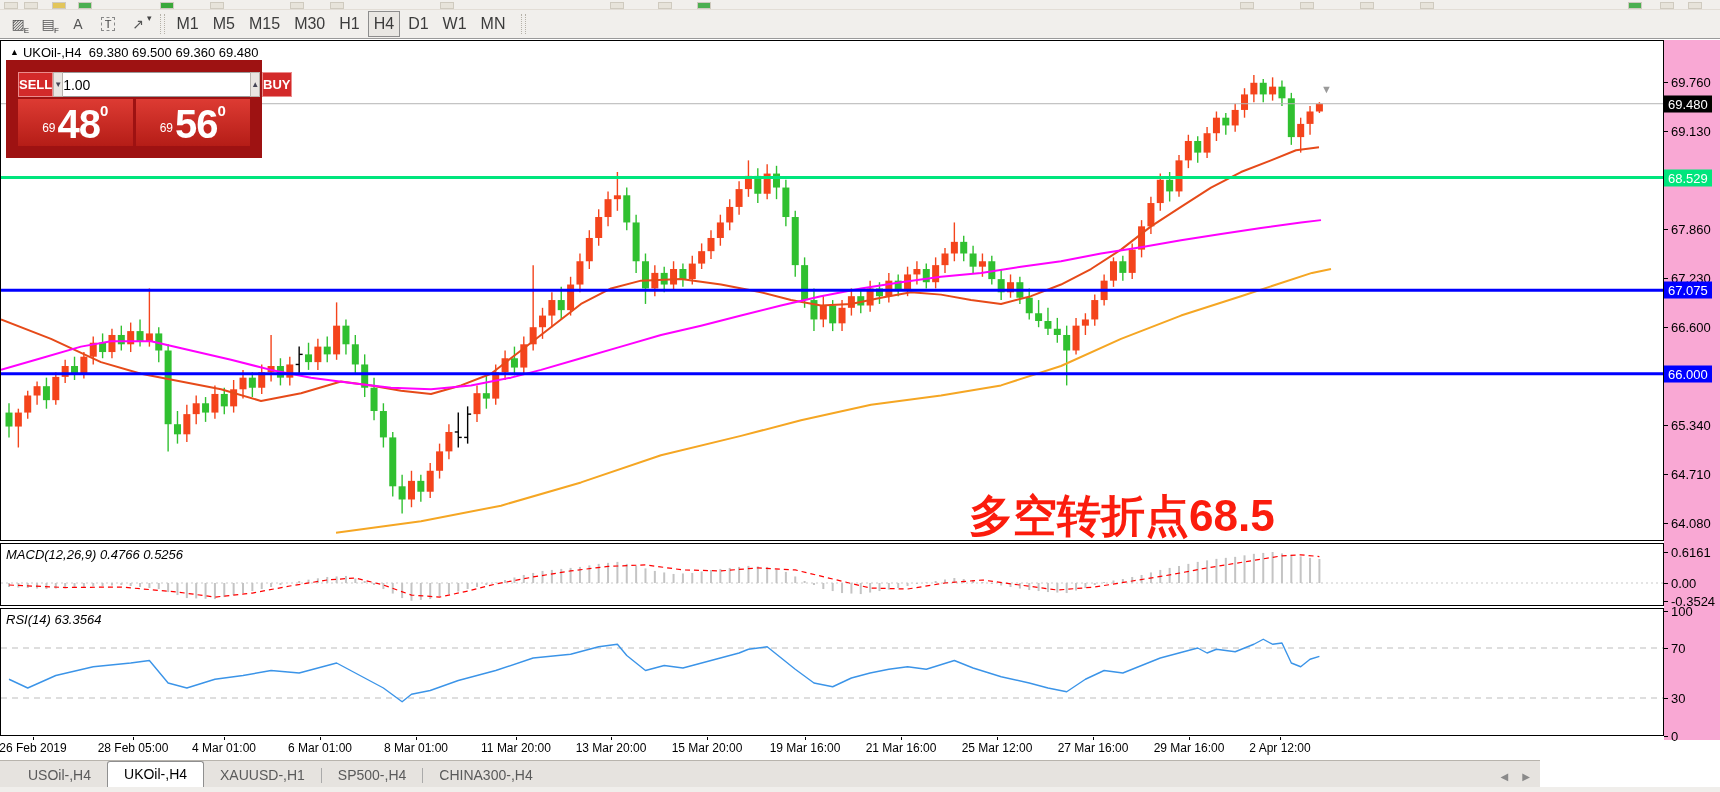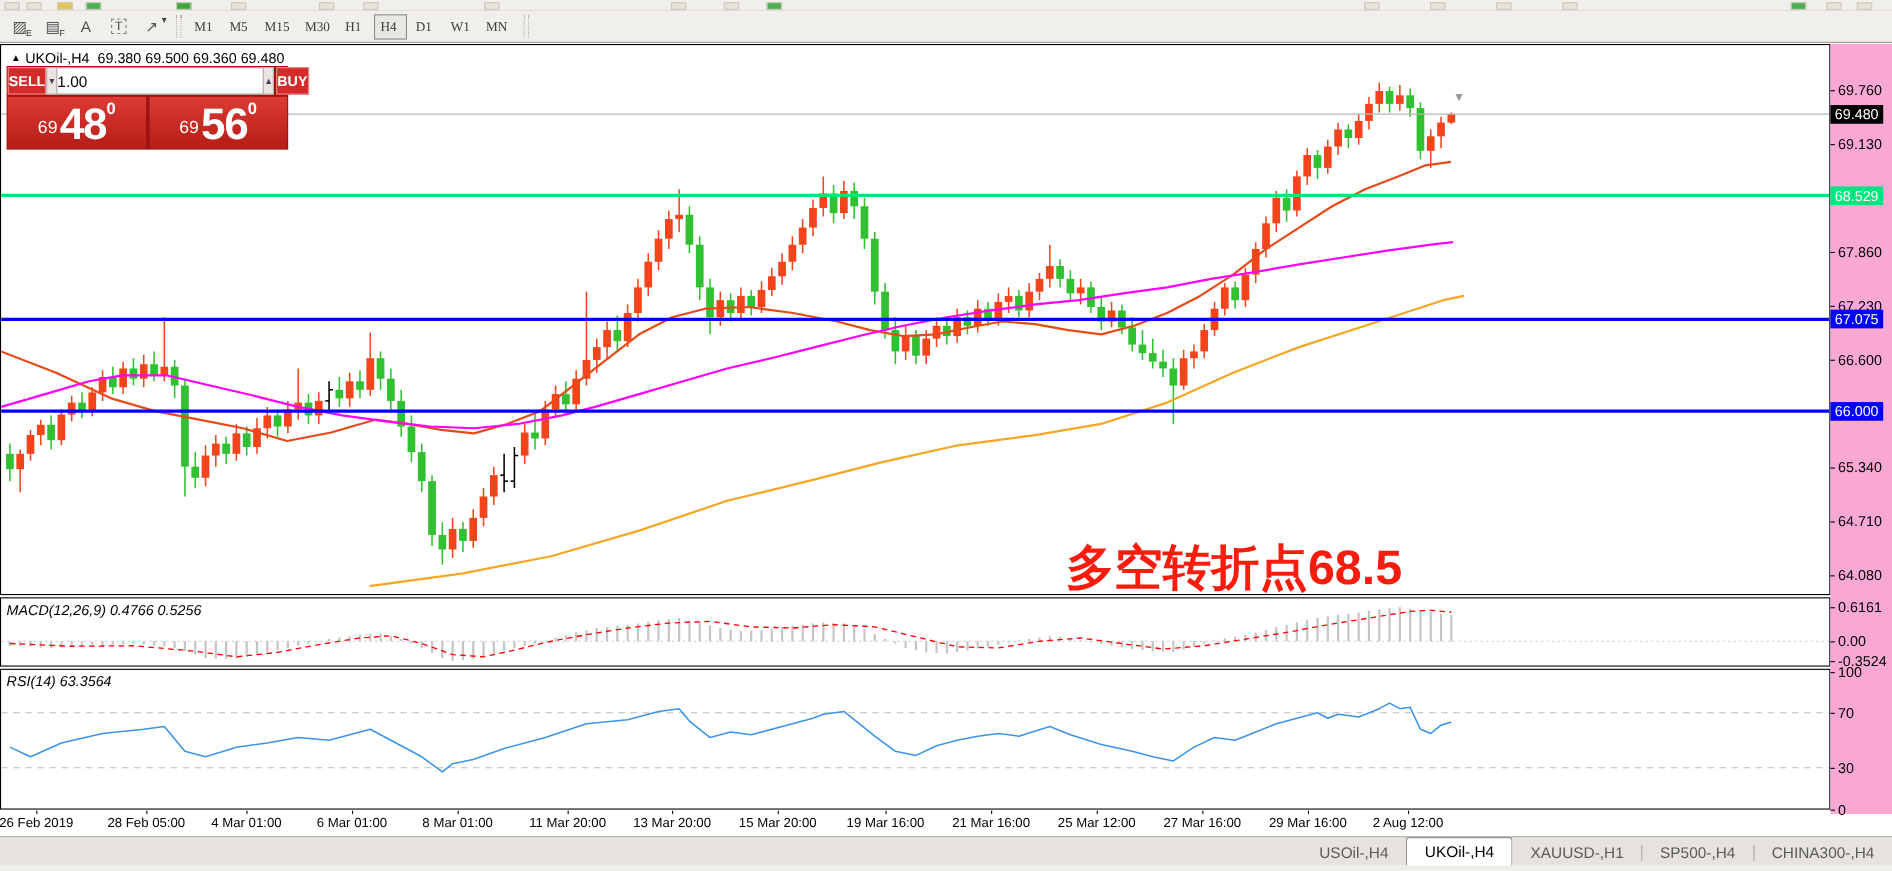--- a/index.html
+++ b/index.html
@@ -11,58 +11,58 @@
   }
   
   #strip { position:absolute; left:0; top:0; width:1720px; height:10px; background:#f1efec; border-bottom:1px solid #e2ddd6; }
   .strip-box { position:absolute; top:2px; width:14px; height:7px; border:1px solid #cfcabf; background:#faf9f7; }
   #toolbar { position:absolute; left:0; top:10px; width:1720px; height:29px; background:#f1efec; border-bottom:1px solid #9a9a9a; display:flex; align-items:center; }
   .tb-icon { width:24px; height:22px; margin-left:6px; display:flex; align-items:center; justify-content:center; font-size:14px; color:#555; position:relative; cursor:default; }
   .tb-icon .sub { position:absolute; right:1px; bottom:0px; font-size:8px; color:#333; }
   .tb-icon.boxT span.g { border:1px dashed #888; padding:0 3px; font-size:11px; color:#444; }
   .tb-caret { font-size:9px; color:#444; margin-left:-3px; }
   .tb-sep { width:5px; height:20px; margin:0 5px 0 8px; border-left:1px dotted #b5b1a8; border-right:1px dotted #b5b1a8; }
-  .tf-btn { min-width:30px; padding:3px 5px; margin:0 1px; text-align:left; font-size:12px; color:#3c3c3c; border:1px solid transparent; cursor:pointer;font-family:Liberation Serif, serif; }
+  .tf-btn { min-width:30px; padding:3px 5px; margin:0 1px; text-align:right; font-size:16px; color:#3c3c3c; border:1px solid transparent; cursor:pointer; }
   .tf-btn.active { border:1px solid #8d8d8d; background:#e9e7e3; }
   
   .panel { position:absolute; left:0; background:#fff; border:1px solid #000; }
   #main-panel { top:40px;  width:1664px; height:501px; }
   #macd-panel { top:543px; width:1664px; height:63px; }
   #rsi-panel  { top:608px; width:1664px; height:128px; }
   .panel svg { position:absolute; left:0; top:0; }
   .pane-label { position:absolute; left:5px; top:3px; font-size:13px; color:#000; z-index:5;font-style:italic; }
   
   #axis { position:absolute; left:1664px; top:40px; width:56px; height:700px; background:#f9a8d4; }
   .ax-label { position:absolute; left:7px; font-size:13px; color:#000; white-space:nowrap; transform:translateY(-50%); }
   .ax-badge { position:absolute; left:0px; font-size:13px; color:#fff; padding:0 4px; height:17px; line-height:17px; transform:translateY(-50%); white-space:nowrap; }
   .ax-tick { position:absolute; left:0; width:4px; height:1px; background:#000; }
   
   #hdr { position:absolute; left:9px; top:4px; font-size:13px; color:#000; z-index:6; }
   #hdr .tri { font-size:9px; vertical-align:2px; margin-right:4px; }
-  #trade { position:absolute; left:5px; top:19px; width:256px; z-index:7; background:#9e1212; padding:1px; }
+  #trade { position:absolute; left:5px; top:19px; width:256px; z-index:7; background:#9e1212; padding:12px; }
   #trade .row1 { display:flex; height:25px; }
   .tr-btn { width:58px; background:#d32a2a; border:1px solid #eb8c8c; color:#fff; font-size:13px; font-weight:bold; display:flex; align-items:center; justify-content:center; cursor:pointer; }
   #trade .spin { width:17px; background:#e9e6e2; border:1px solid #b9b5af; color:#445; font-size:8px; display:flex; align-items:center; justify-content:center; cursor:pointer; }
   #vol { flex:1; border:1px solid #9a9a9a; border-left:none; border-right:none; font-size:14px; padding-right:6px; font-family:"Liberation Sans",sans-serif; color:#000; background:#fff; }
   #trade .row2 { display:flex; margin-top:2px; height:47px; }
   .quote { flex:1; background:linear-gradient(#dd3b33,#b51d17); color:#fff; display:flex; align-items:flex-end; justify-content:center; padding-bottom:3px; cursor:pointer; }
-  .quote .small { font-size:16px; line-height:30px; margin-right:2px; }
+  .quote .small { font-size:12px; line-height:30px; margin-right:2px; }
   .quote .big { font-size:40px; line-height:38px; font-weight:bold; letter-spacing:-1px; }
   .quote .sup { font-size:15px; line-height:14px; align-self:flex-start; margin-top:5px; font-weight:bold; }
   #qdiv { width:3px; background:#9e1212; }
   
   #anno { position:absolute; left:968px; top:446px; font-size:44px; font-weight:bold; z-index:4;
           font-family:"Liberation Sans","DejaVu Sans",sans-serif; white-space:nowrap; }
   #shift-marker { position:absolute; left:1320px; top:42px; font-size:11px; color:#9a9a9a; z-index:4; }
   
   #dates { position:absolute; left:0; top:737px; width:1664px; height:22px; background:#fff; }
   .date-label { position:absolute; top:4px; transform:translateX(-50%); font-size:12px; color:#000; white-space:nowrap; }
   .date-tick { position:absolute; top:0; width:1px; height:3px; background:#000; }
   
-  #tabbar { position:absolute; left:0; top:760px; width:1720px; height:27px; background:#e6e3df; border-top:1px solid #b8b4ad; display:flex; align-items:flex-end;flex-direction:column; }
+  #tabbar { position:absolute; left:0; top:760px; width:1540px; height:27px; background:#e6e3df; border-top:1px solid #b8b4ad; display:flex; align-items:flex-end; }
   .tab { height:23px; line-height:23px; padding:0 16px; font-size:14px; color:#5a5a5a; cursor:pointer; white-space:nowrap; }
   .tab.active { background:#fff; border:1px solid #8f8f8f; border-bottom:none; border-radius:3px 3px 0 0; color:#000; height:26px; line-height:25px; }
   .tab-sep { width:1px; height:15px; background:#aaa; margin-bottom:4px; }
   #tab-scroll { margin-left:auto; margin-bottom:5px; margin-right:10px; display:flex; gap:14px; }
   #tab-scroll span { font-size:10px; color:#8a8a8a; cursor:pointer; }
   #status { position:absolute; left:0; top:787px; width:1720px; height:5px; background:#f0eeeb; }
 </style>
 </head>
 <body>
 
@@ -653,21 +653,21 @@
       <div class="date-label" style="left: 805px;">19 Mar 16:00</div>
       <div class="date-tick" style="left: 901px;"></div>
       <div class="date-label" style="left: 901px;">21 Mar 16:00</div>
       <div class="date-tick" style="left: 997px;"></div>
       <div class="date-label" style="left: 997px;">25 Mar 12:00</div>
       <div class="date-tick" style="left: 1093px;"></div>
       <div class="date-label" style="left: 1093px;">27 Mar 16:00</div>
       <div class="date-tick" style="left: 1189px;"></div>
       <div class="date-label" style="left: 1189px;">29 Mar 16:00</div>
       <div class="date-tick" style="left: 1280px;"></div>
-      <div class="date-label" style="left: 1280px;">2 Aug 12:00</div>
+      <div class="date-label" style="left: 1280px;">2 Apr 12:00</div>
     </div>
 
   <div id="tabbar">
     <span id="tabs-holder" style="display:flex;align-items:flex-end;margin-left:12px;">
         <span class="tab">USOil-,H4</span>
         <span class="tab active">UKOil-,H4</span>
         <span class="tab">XAUUSD-,H1</span>
         <div class="tab-sep"></div>
         <span class="tab">SP500-,H4</span>
         <div class="tab-sep"></div>

